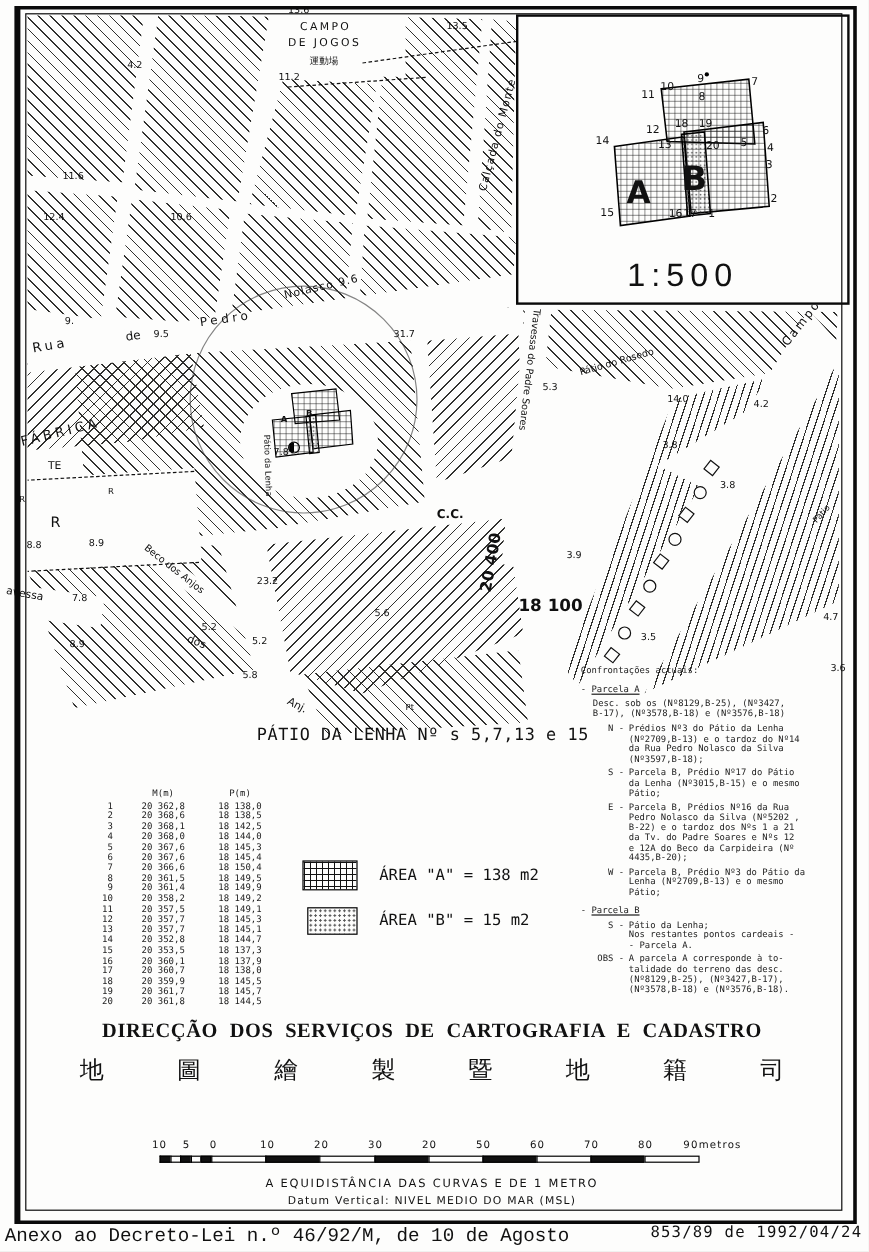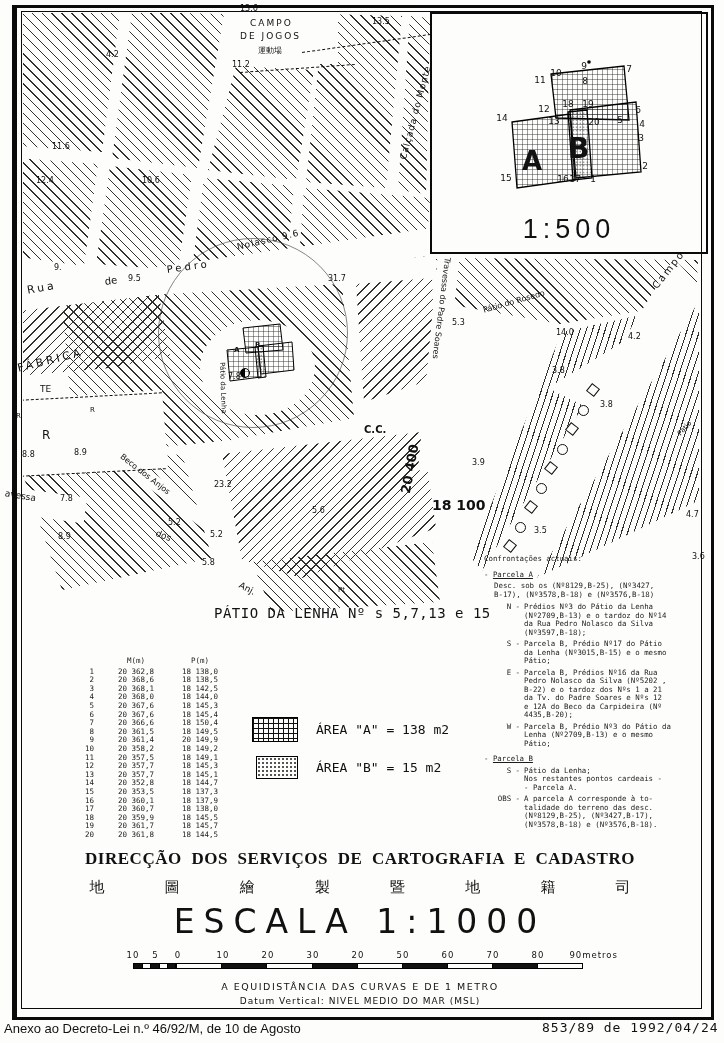--- a/index.html
+++ b/index.html
@@ -59,37 +59,37 @@
   .rp-sec{margin-top:7px;}
   .rp-title{margin-bottom:3px;}
   .rp-title .u{text-decoration:underline;}
   .rp-intro{white-space:pre-line;margin:2px 0 4px 10px;}
   .rp-item{display:flex;margin:3px 0 3px 10px;}
   .rp-k{min-width:26px;text-align:right;margin-right:4px;flex:none;}
   .rp-v{white-space:pre-line;}
   
   #tb{position:absolute;left:20px;top:849px;width:680px;text-align:center;}
   .tb1{font-family:"Liberation Serif",serif;font-weight:700;font-size:17px;letter-spacing:.5px;word-spacing:5px;}
-  .tb2{font-size:15px;letter-spacing:28px;padding-left:28px;margin-top:9px;font-family:Liberation Sans, sans-serif;}
+  .tb2{font-size:20px;letter-spacing:28px;padding-left:28px;margin-top:9px;font-family:Liberation Serif, serif;}
   .tb3{font-size:33px;letter-spacing:9px;margin-top:5px;font-family:"DejaVu Sans",sans-serif;}
   
   #scalebar{position:absolute;left:133px;top:950px;width:460px;height:26px;}
   #sb-labels{position:absolute;left:0;top:0;height:10px;width:100%;}
   .sb-lab{position:absolute;font-size:8.5px;letter-spacing:1px;transform:translateX(-50%);white-space:nowrap;}
   #sb-bar{position:absolute;left:0;top:13px;display:flex;height:6px;}
   #sb-left,#sb-main{display:flex;height:6px;}
   .sb-cell{width:8.6px;border:1px solid #000;border-right:none;box-sizing:border-box;height:6px;}
   .sb-seg{width:45.2px;border:1px solid #000;border-right:none;box-sizing:border-box;height:6px;}
   #sb-main .sb-seg:last-child,#sb-left .sb-cell:last-child{border-right:1px solid #000;}
   .fill{background:#111;}
   .note{position:absolute;left:20px;width:680px;text-align:center;}
   #note1{top:981px;font-size:9.5px;letter-spacing:1.5px;}
   #note2{top:996px;font-size:9px;letter-spacing:1px;}
   
-  #footer-left{position:absolute;left:4px;top:1021px;font-family:Liberation Sans, sans-serif;font-size:13px;}
+  #footer-left{position:absolute;left:4px;top:1021px;font-family:Liberation Mono, monospace;font-size:16px;}
   #footer-right{position:absolute;left:542px;top:1020px;font-family:"DejaVu Sans Mono",monospace;
                 font-size:13px;letter-spacing:1px;}
 </style>
 </head>
 <body>
 
 <div id="page">
 
   <div id="map">
 
@@ -296,21 +296,21 @@
           <span class="t-c2">18 150,4</span>
         </div>
         <div class="t-row">
           <span class="t-c0">8</span>
           <span class="t-c1">20 361,5</span>
           <span class="t-c2">18 149,5</span>
         </div>
         <div class="t-row">
           <span class="t-c0">9</span>
           <span class="t-c1">20 361,4</span>
-          <span class="t-c2">20 149,9</span>
+          <span class="t-c2">18 149,9</span>
         </div>
         <div class="t-row">
           <span class="t-c0">10</span>
           <span class="t-c1">20 358,2</span>
           <span class="t-c2">18 149,2</span>
         </div>
         <div class="t-row">
           <span class="t-c0">11</span>
           <span class="t-c1">20 357,5</span>
           <span class="t-c2">18 149,1</span>
@@ -419,21 +419,20 @@
 (Nº8129,B-25), (Nº3427,B-17),
 (Nº3578,B-18) e (Nº3576,B-18).</span>
           </div>
         </div>
       </div>
   </div>
 
   <div id="tb">
     <div class="tb1">DIRECÇÃO DOS SERVIÇOS DE CARTOGRAFIA E CADASTRO</div>
     <div class="tb2">地 圖 繪 製 暨 地 籍 司</div>
-    <div class="tb3">ESCALA  1:1000</div>
   </div>
 
   <div id="scalebar">
     <div id="sb-labels">
         <span class="sb-lab" style="left: 0px;">10</span>
         <span class="sb-lab" style="left: 22.5px;">5</span>
         <span class="sb-lab" style="left: 45px;">0</span>
         <span class="sb-lab" style="left: 90px;">10</span>
         <span class="sb-lab" style="left: 135px;">20</span>
         <span class="sb-lab" style="left: 180px;">30</span>

